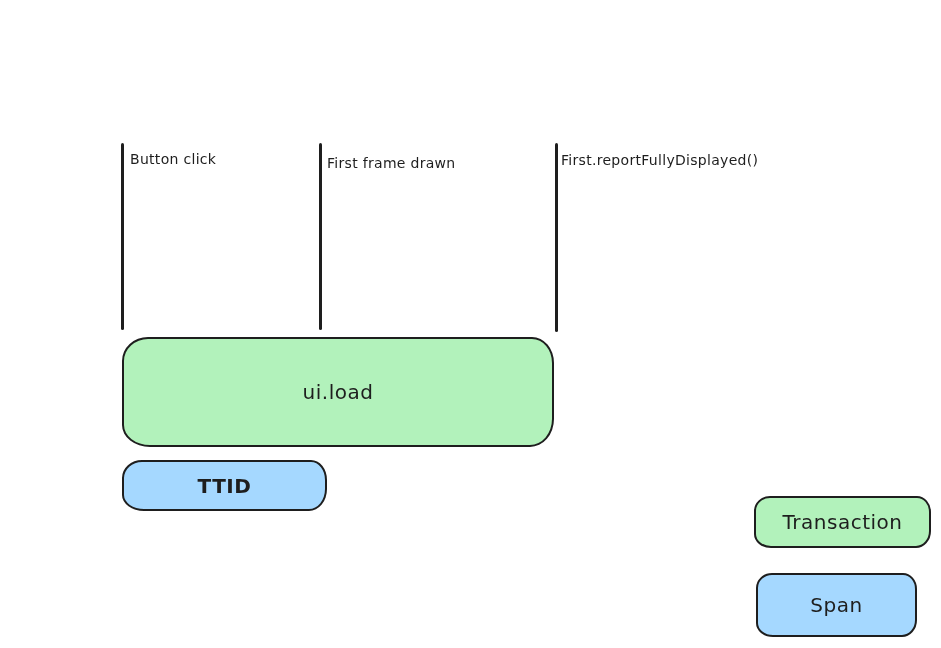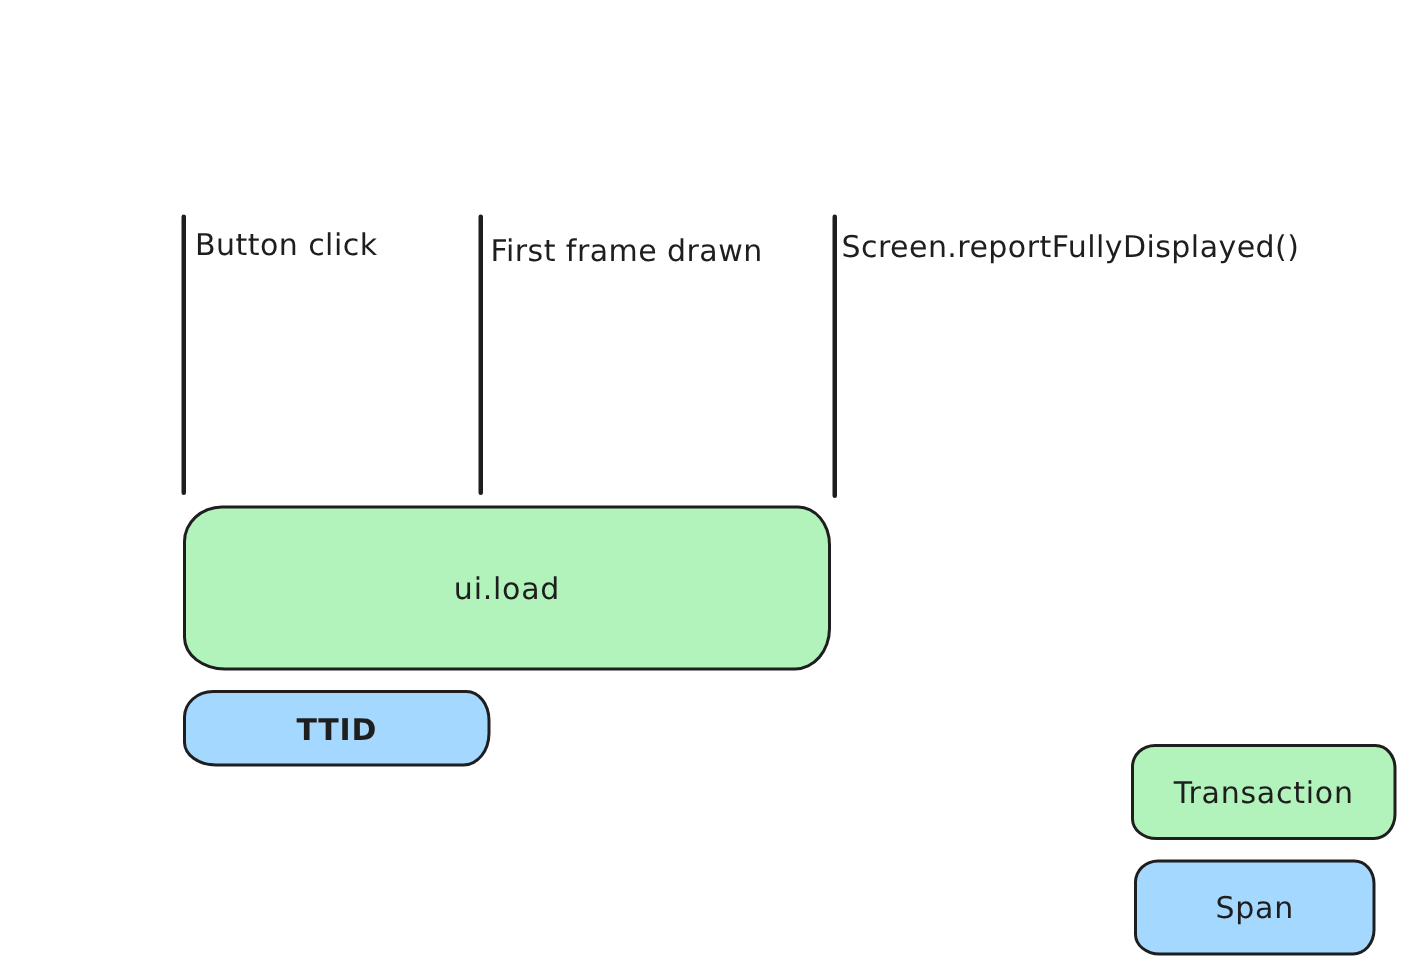--- a/index.html
+++ b/index.html
@@ -43,57 +43,57 @@
     width: 3px;
     background: var(--stroke);
     border-radius: 2px;
   }
   .vline-1 { left: 121px; top: 143px; height: 187px; }
   .vline-2 { left: 319px; top: 143px; height: 187px; }
   .vline-3 { left: 555px; top: 143px; height: 189px; }
 
   .marker-label {
     position: absolute;
-    font-size: 20px;
+    font-size: 14px;
     letter-spacing: 0.3px;
     white-space: nowrap;
   }
   .marker-label-1 { left: 130px; top: 151px; }
   .marker-label-2 { left: 327px; top: 155px; }
   .marker-label-3 { left: 561px; top: 152px; }
 
   .span-bar {
     border-radius: 20px 16px 18px 22px / 18px 20px 22px 16px;
   }
   .transaction-fill { background: var(--transaction-fill); }
   .span-fill { background: var(--span-fill); }
 
   .ui-load { left: 122px; top: 337px; width: 432px; height: 110px;
              border-radius: 26px 22px 24px 28px / 24px 26px 28px 22px; }
   .ttid    { left: 122px; top: 460px; width: 205px; height: 51px; font-weight: bold; }
   .ttfd    { left: 122px; top: 520px; width: 429px; height: 53px; }
 
-  .legend-transaction { left: 754px; top: 496px; width: 177px; height: 64px;
+  .legend-transaction { left: 754px; top: 496px; width: 177px; height: 52px;
                         border-radius: 16px 14px 15px 17px / 15px 16px 17px 14px; }
   .legend-span        { left: 756px; top: 573px; width: 161px; height: 64px;
                         border-radius: 16px 14px 15px 17px / 15px 16px 17px 14px; }
 </style>
 </head>
 <body>
 
 <div class="canvas">
 
 
   <div class="vline vline-1"></div>
   <div class="vline vline-2"></div>
   <div class="vline vline-3"></div>
 
   <div class="marker-label marker-label-1">Button click</div>
   <div class="marker-label marker-label-2">First frame drawn</div>
-  <div class="marker-label marker-label-3">Screen.reportFullyDisplayed()</div>
+  <div class="marker-label marker-label-3">First.reportFullyDisplayed()</div>
 
   <div class="box span-bar transaction-fill ui-load">
     <span>ui.load</span>
   </div>
   <div class="box span-bar span-fill ttid">
     <span>TTID</span>
   </div>
 
   <div class="box transaction-fill legend-transaction">
     <span>Transaction</span>

